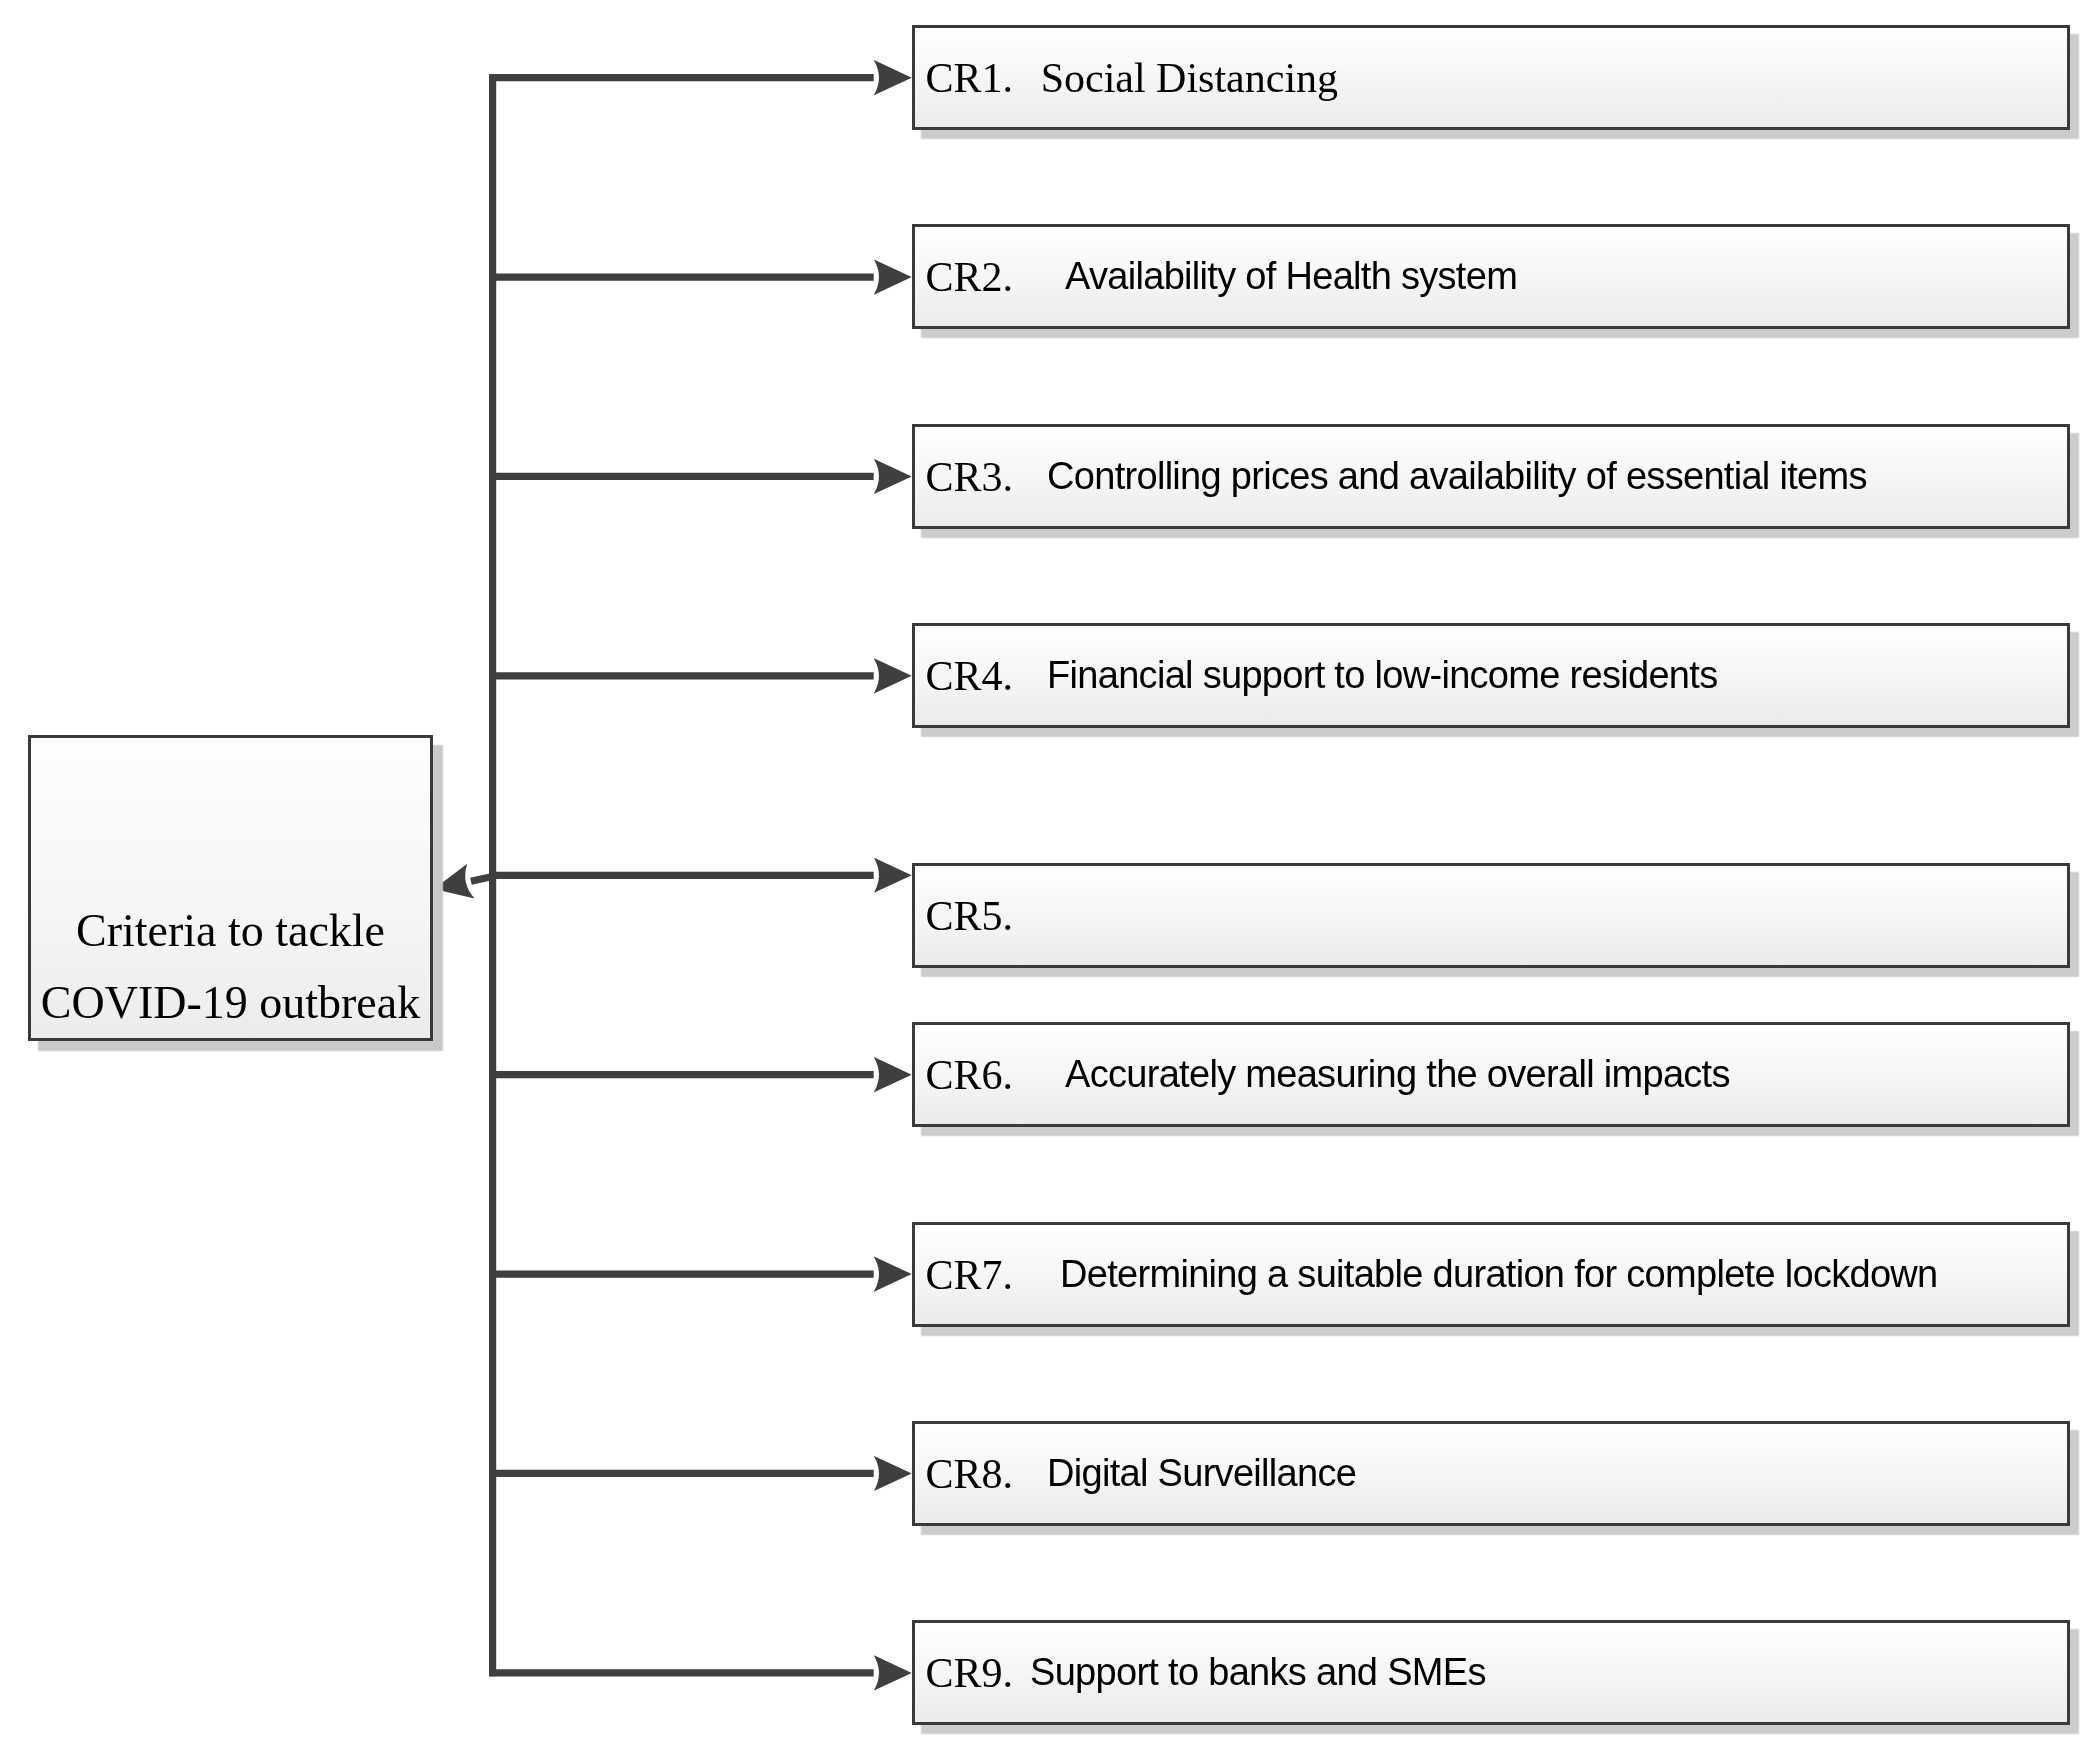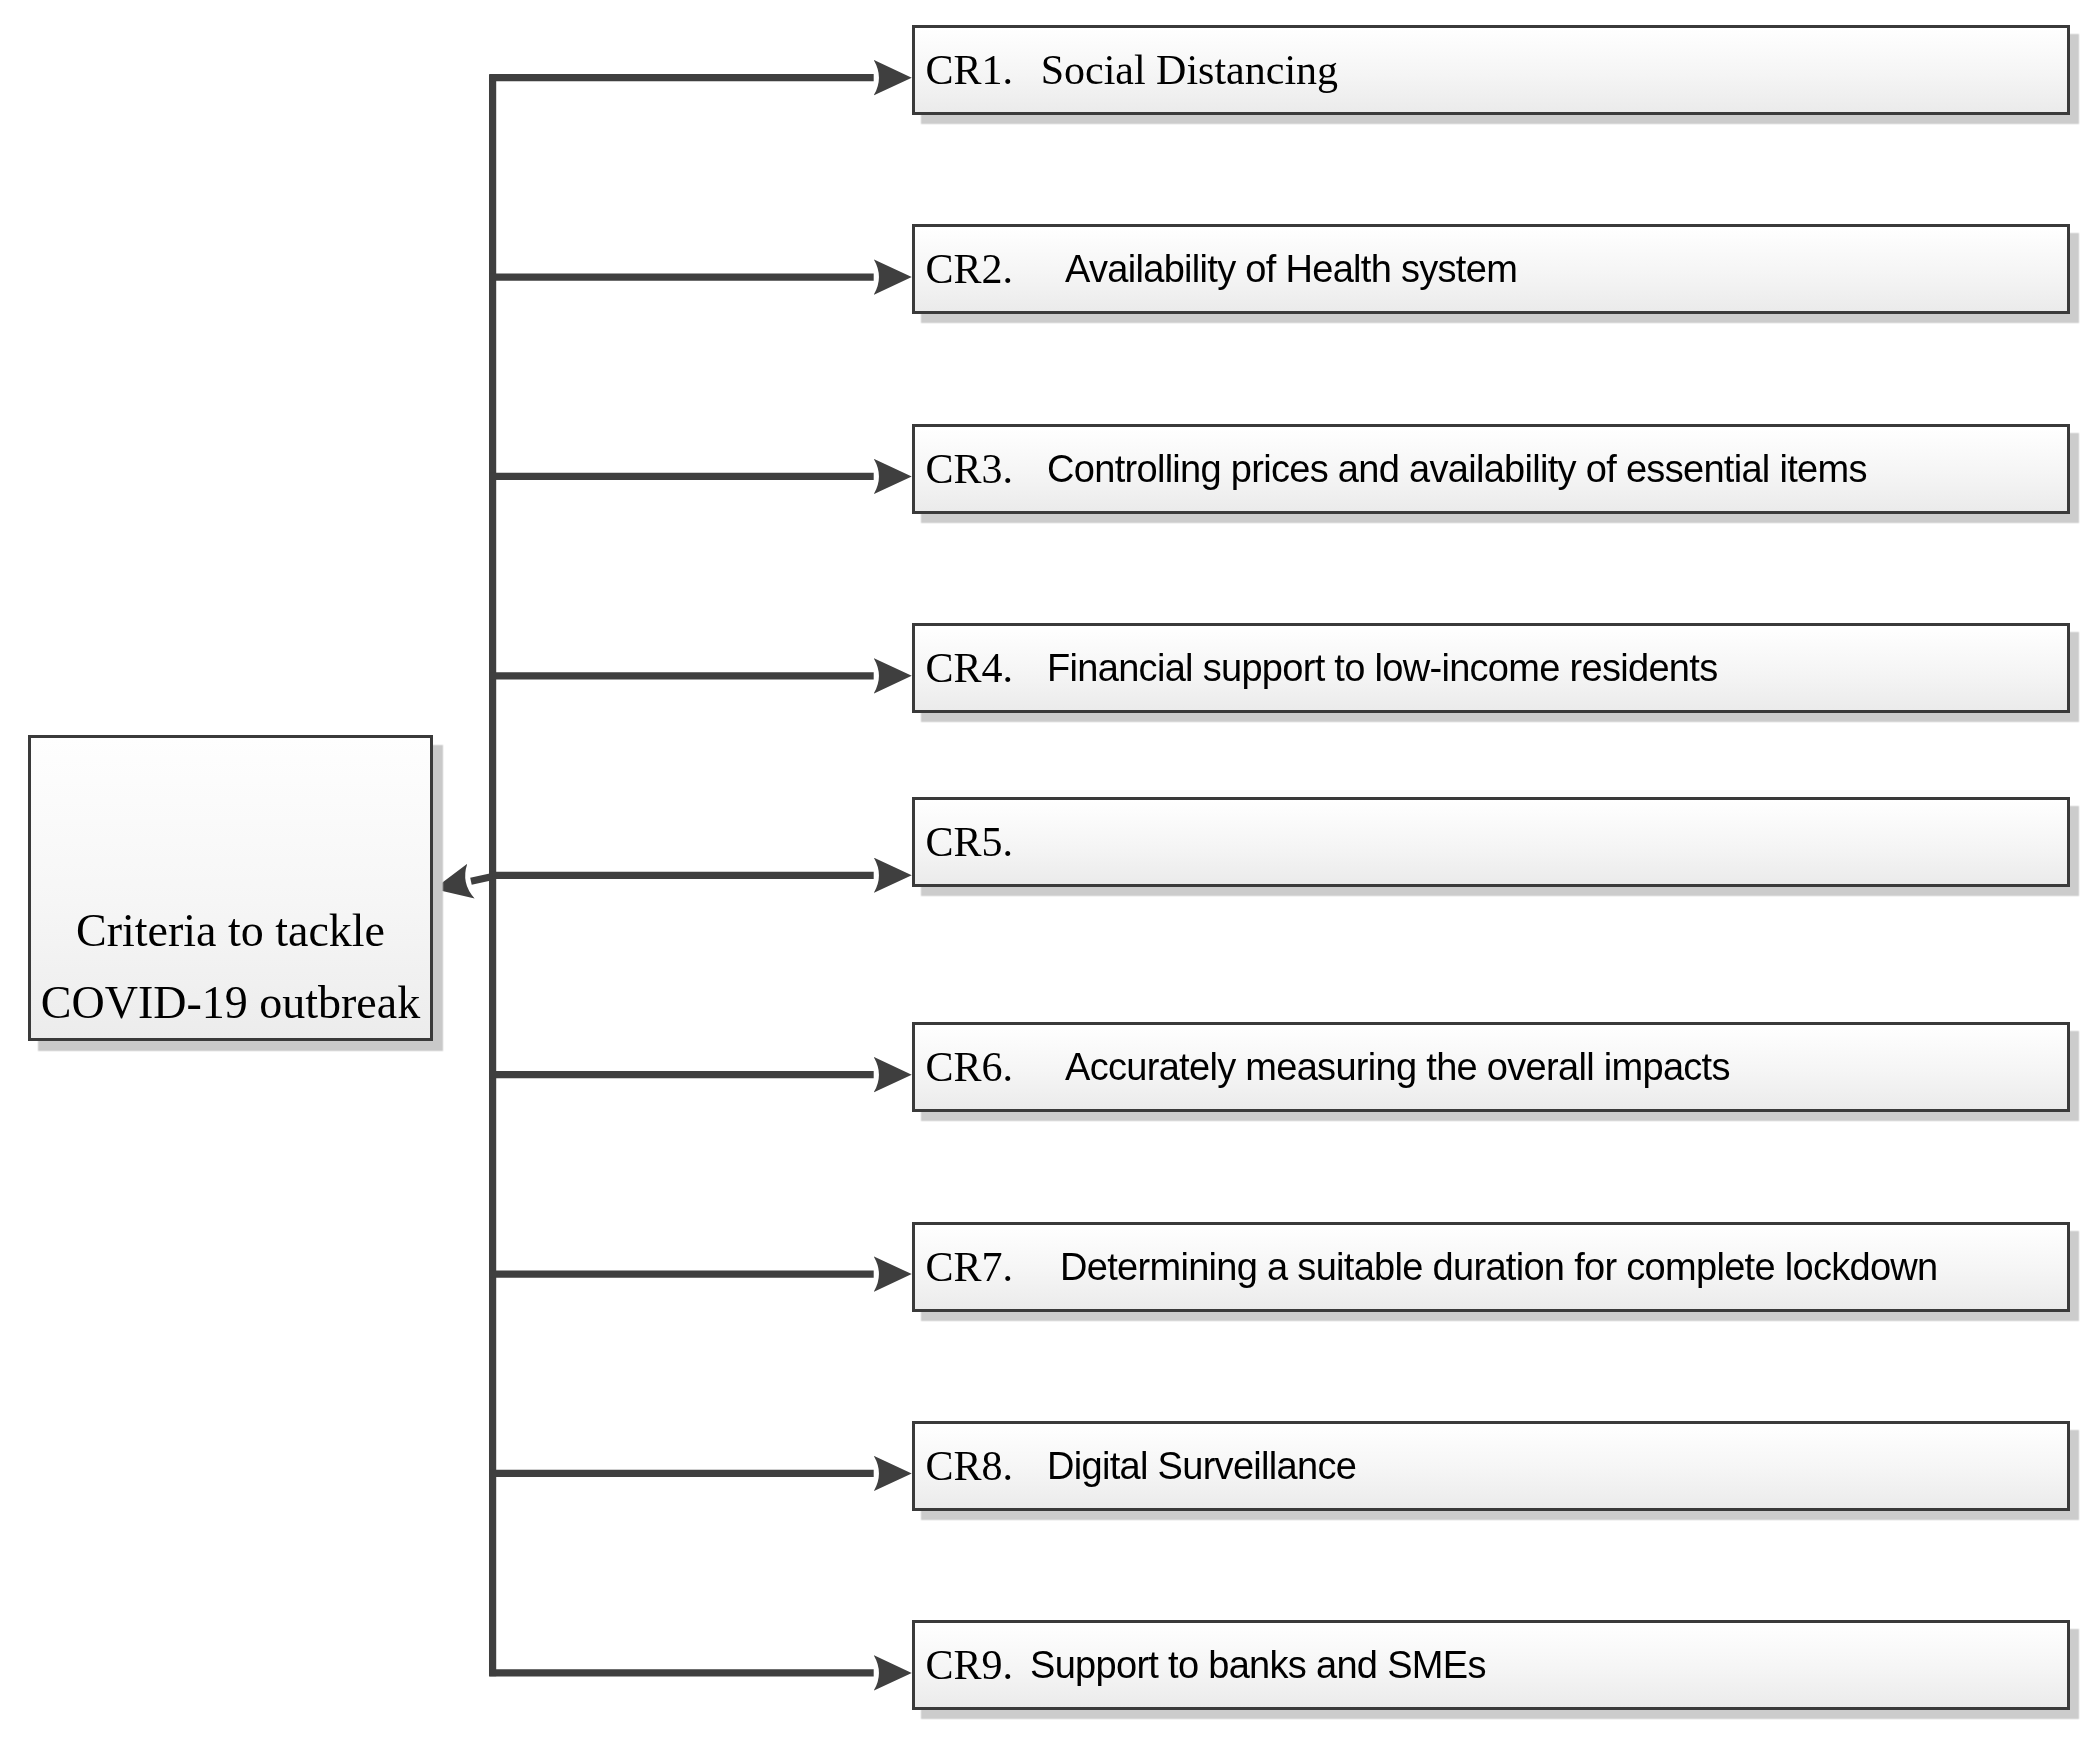--- a/index.html
+++ b/index.html
@@ -26,21 +26,21 @@
     display:flex; flex-direction:column;
     align-items:center; justify-content:flex-end;
     text-align:center;
     font-family:"Liberation Serif", serif;
     font-size:46px; line-height:1.55; color:#000;
     white-space:nowrap;
   }
   .crit-box {
     position:absolute;
     left:912px;
-    width:1158px; height:90px;
+    width:1158px; height:105px;
     box-sizing:border-box;
     border:3.9px solid #3a3a3a;
     background:linear-gradient(180deg,#ffffff 0%,#f5f5f5 55%,#ebebeb 100%);
     box-shadow:8.5px 9.2px 1.3px #cccccc;
     display:flex; align-items:center;
     padding-left:10.5px;
     white-space:nowrap;
     color:#000;
   }
   .crit-label {
@@ -100,21 +100,21 @@
         <span class="crit-text" style="margin-left: 52px;">Availability of Health system</span>
       </div>
       <div class="crit-box" style="top: 424px;">
         <span class="crit-label">CR3.</span>
         <span class="crit-text" style="margin-left: 34px;">Controlling prices and availability of essential items</span>
       </div>
       <div class="crit-box" style="top: 623px;">
         <span class="crit-label">CR4.</span>
         <span class="crit-text" style="margin-left: 34px;">Financial support to low-income residents</span>
       </div>
-      <div class="crit-box" style="top: 797px;">
+      <div class="crit-box" style="top: 863px;">
         <span class="crit-label">CR5.</span>
       </div>
       <div class="crit-box" style="top: 1022px;">
         <span class="crit-label">CR6.</span>
         <span class="crit-text" style="margin-left: 52px;">Accurately measuring the overall impacts</span>
       </div>
       <div class="crit-box" style="top: 1222px;">
         <span class="crit-label">CR7.</span>
         <span class="crit-text" style="margin-left: 47px;">Determining a suitable duration for complete lockdown</span>
       </div>

